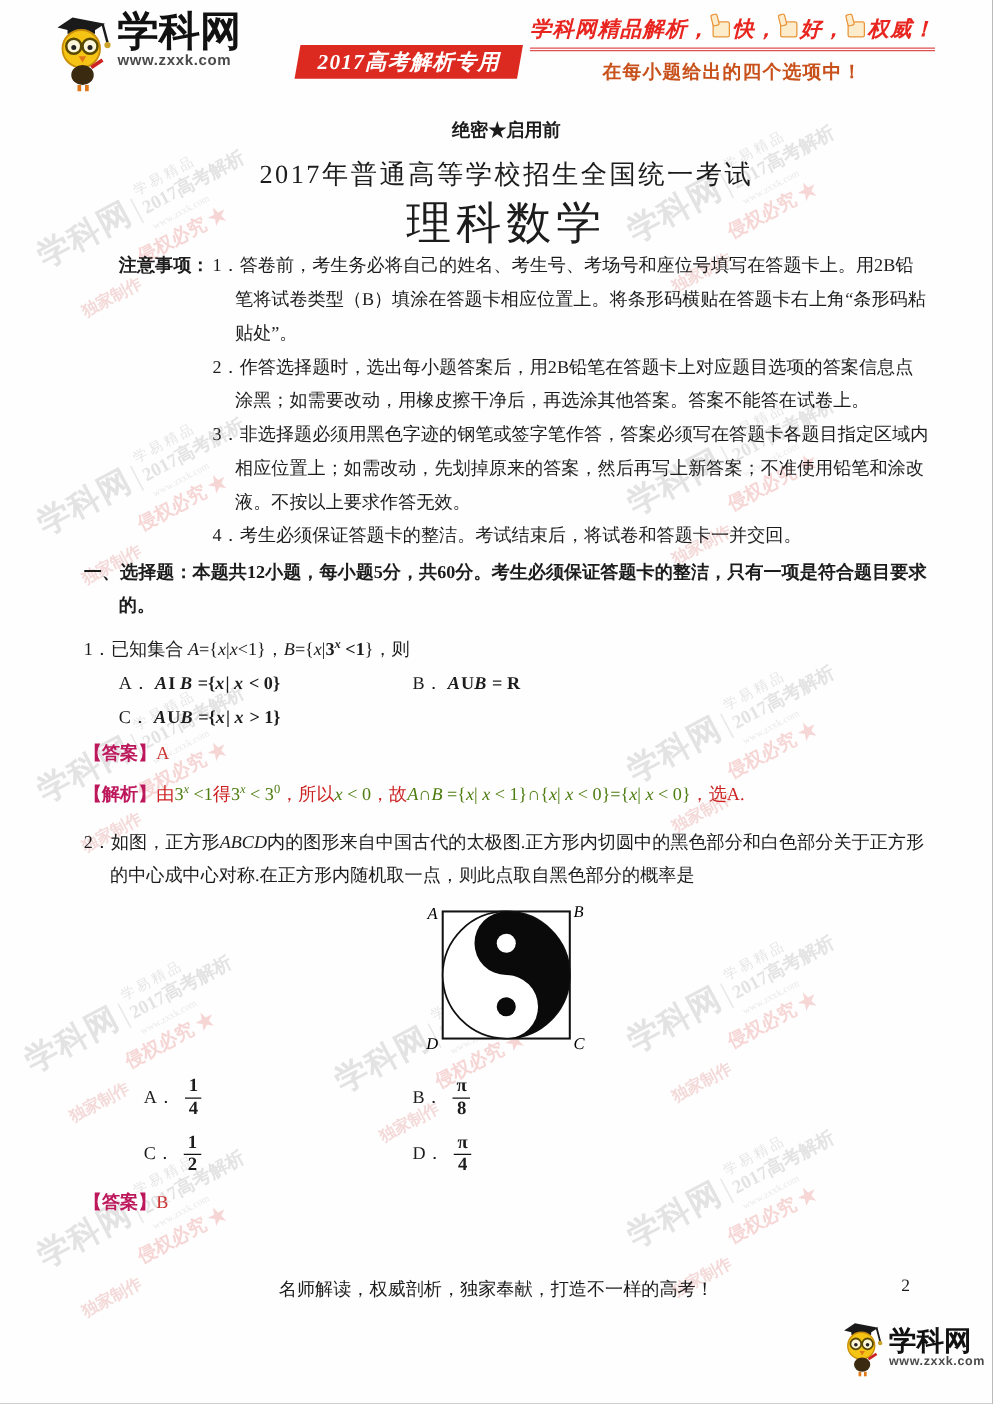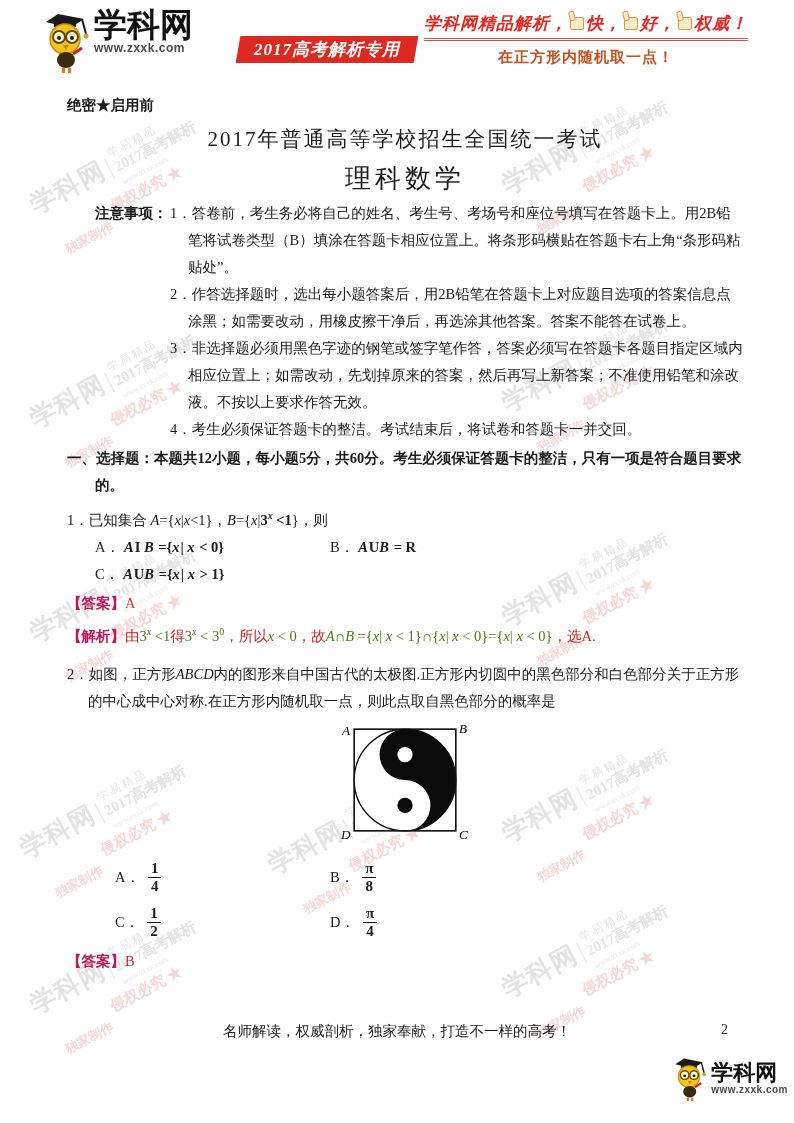--- a/index.html
+++ b/index.html
@@ -28,23 +28,23 @@
   .slogans{position:absolute;right:46px;top:12px;text-align:center;z-index:2;}
   .slogan-main{display:inline-block;color:#e8251f;font-weight:bold;font-style:italic;font-size:17px;
           letter-spacing:1px;border-bottom:3px double #e05050;padding-bottom:3px;white-space:nowrap;}
   .thumb{display:inline-block;position:relative;width:12px;height:11px;background:#fdeccb;
          border:1.5px solid #e8953a;border-radius:2px;margin:0 2px;vertical-align:-1px;}
   .thumb::before{content:'';position:absolute;left:-2px;top:-7px;width:4px;height:8px;
          background:#fdeccb;border:1.5px solid #e8953a;border-radius:2px;transform:rotate(-14deg);}
   .slogan-sub{margin-top:7px;color:#c8511b;font-weight:bold;font-size:15px;letter-spacing:1px;}
   
   main{position:absolute;left:67px;top:92px;width:676px;font-size:14.5px;line-height:27px;z-index:1;}
-  .secrecy{font-weight:bold;}
+  .secrecy{font-weight:bold;text-align:center;}
   .title{text-align:center;font-size:21px;letter-spacing:2px;margin-top:7px;}
-  .subject{text-align:center;font-size:26px;letter-spacing:4px;margin:12px 0 8px;}
+  .subject{text-align:center;font-size:36px;letter-spacing:4px;margin:12px 0 8px;}
   .paper-info{margin-top:4px;}
   .notices{position:relative;margin-left:28px;}
   .notice-label{position:absolute;left:0;top:0;font-weight:bold;}
   .notice-item{padding-left:93px;text-indent:-18px;}
   .section-heading{font-weight:bold;padding-left:28px;text-indent:-28px;margin-top:2px;}
   .stem{margin-top:3px;}
   .stem-hang{padding-left:21px;text-indent:-21px;margin-top:10px;}
   .opt-row{display:flex;margin-left:28px;}
   .opt{width:235px;}
   .opt-label{margin-right:4px;}
@@ -216,21 +216,21 @@
     <div class="logo-text">
       <div class="site-name">学科网</div>
       <div class="site-url">www.zxxk.com</div>
     </div>
   </div>
   <div class="banner">
     <span>2017高考解析专用</span>
   </div>
   <div class="slogans">
     <div class="slogan-main">学科网精品解析，<span class="thumb"></span>快，<span class="thumb"></span>好，<span class="thumb"></span>权威！</div>
-    <div class="slogan-sub">在正方形内随机取一点！</div>
+    <div class="slogan-sub">在每小题给出的四个选项中！</div>
   </div>
 
   <main>
     <div class="secrecy">绝密★启用前</div>
     <div class="title">2017年普通高等学校招生全国统一考试</div>
     <div class="subject">理科数学</div>
 
     <div class="notices">
       <span class="notice-label">注意事项：</span>
       <div class="notice-item">1．答卷前，考生务必将自己的姓名、考生号、考场号和座位号填写在答题卡上。用2B铅笔将试卷类型（B）填涂在答题卡相应位置上。将条形码横贴在答题卡右上角“条形码粘贴处”。</div>

